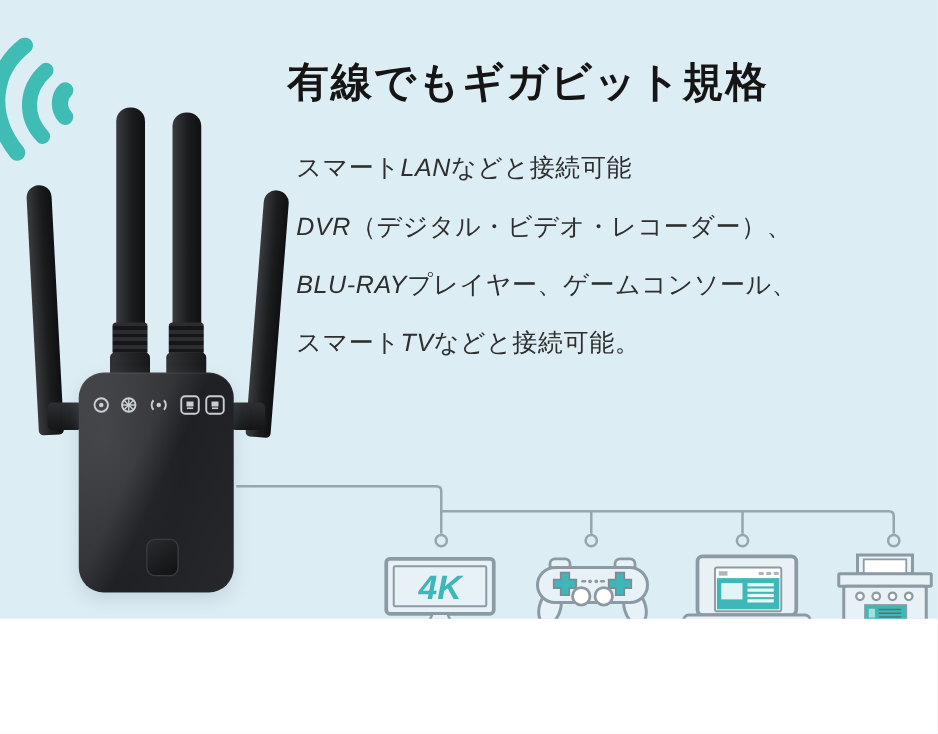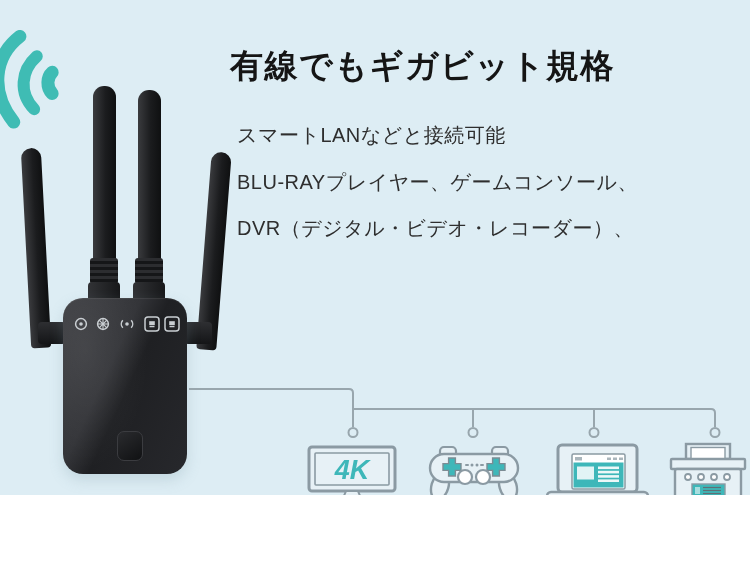--- a/index.html
+++ b/index.html
@@ -12,21 +12,21 @@
   .title{
     position:absolute; left:230px; top:44px;
     font-size:33px; font-weight:800; letter-spacing:1.5px;
     color:#151515; white-space:nowrap;
   }
   .body-text{ position:absolute; left:237px; top:112px; width:470px; }
   .body-line{
     margin:0; height:46.5px; line-height:46.5px;
     font-size:20px; color:#2e2e2e; letter-spacing:0.5px; white-space:nowrap;
   }
-  .latin-italic{ }
+  .latin-italic{ font-style:italic; }
   
   .wifi-badge{ position:absolute; left:-14px; top:30px; }
   
   .antenna{
     position:absolute; background:linear-gradient(to right,#3a3b3e,#1b1c1e 55%,#0f1011);
     border-radius:11px 11px 4px 4px;
   }
   .ant-side-left { left:26px;  top:148px; width:20px; height:200px; transform:rotate(-3deg); }
   .ant-side-right{ left:204px; top:152px; width:20px; height:198px; transform:rotate(4.5deg); }
   .ant-front-left { left:93px;  top:86px; width:23px; height:176px; }
@@ -92,22 +92,23 @@
       <path d="M40 6 C 12 22, 2 56, 22 90" stroke-width="13"></path>
       <path d="M54 28 C 36 40, 31 62, 44 80" stroke-width="12"></path>
       <path d="M67 46 C 61 50, 59 60, 64 67" stroke-width="13"></path>
     </g>
   </svg>
 
   <div class="title">有線でもギガビット規格</div>
 
   <div class="body-text">
       <p class="body-line"><span>スマート</span><span class="latin-italic">LAN</span><span>などと接続可能</span></p>
+      <p class="body-line"><span class="latin-italic">DVR</span><span>（デジタル・ビデオ・レコーダー）、</span></p>
       <p class="body-line"><span class="latin-italic">BLU-RAY</span><span>プレイヤー、ゲームコンソール、</span></p>
-      <p class="body-line"><span class="latin-italic">DVR</span><span>（デジタル・ビデオ・レコーダー）、</span></p>
+      <p class="body-line"><span>スマート</span><span class="latin-italic">TV</span><span>などと接続可能。</span></p>
     </div>
 
   <div>
     <div class="antenna ant-side-left"></div>
     <div class="antenna ant-side-right"></div>
     <div class="antenna ant-front-left"></div>
     <div class="antenna ant-front-right"></div>
     <div class="ant-nut nut-left"></div>
     <div class="ant-nut nut-right"></div>
     <div class="ant-base base-left"></div>

